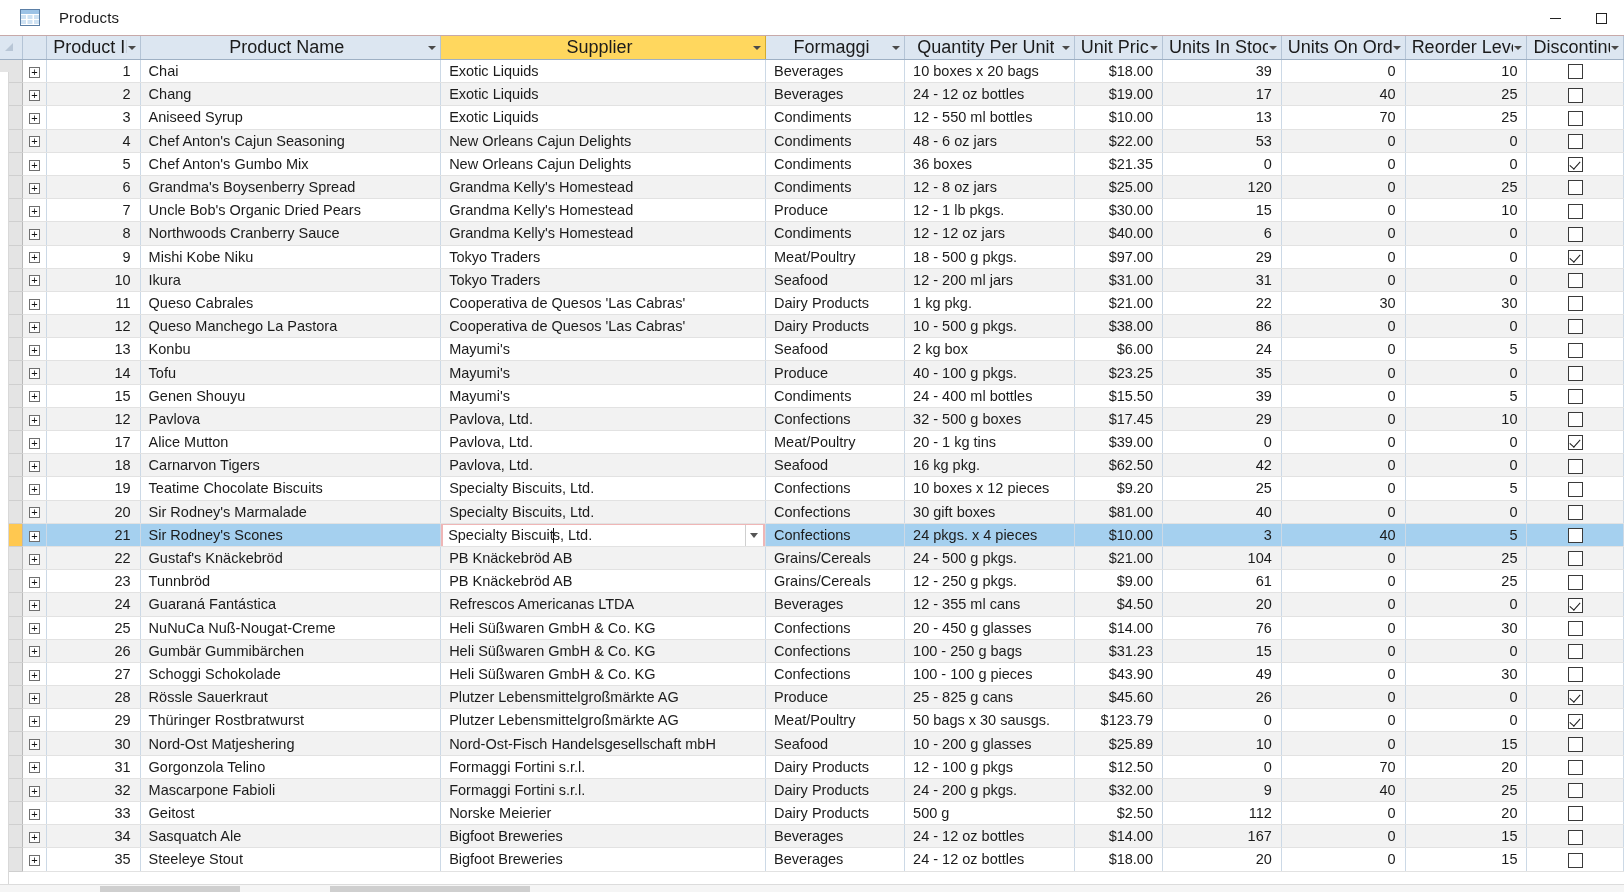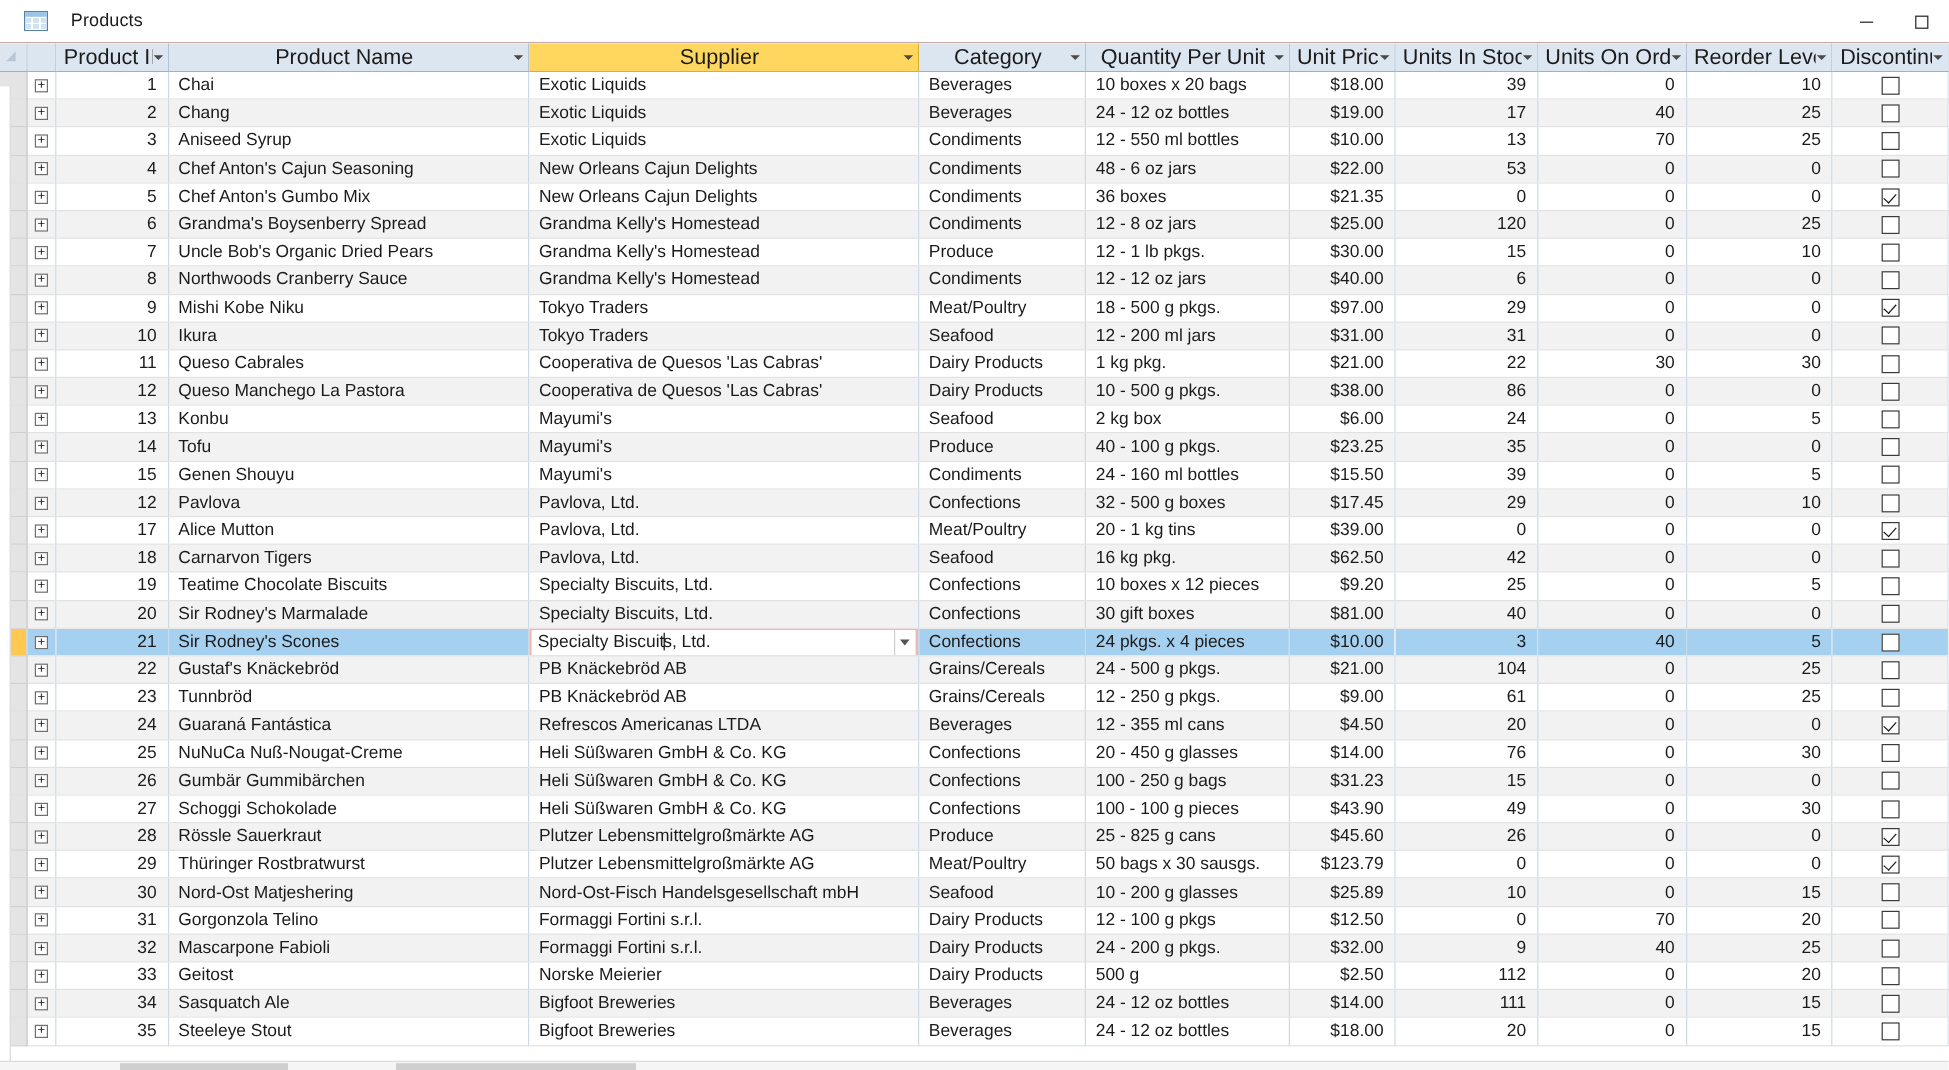--- a/index.html
+++ b/index.html
@@ -302,21 +302,21 @@
             <span class="filt"></span>
           </th>
           <th class="hl" style="width: 320px; text-align: right;">
             <div class="hcell">
               <span class="htext">Supplier</span>
             </div>
             <span class="filt"></span>
           </th>
           <th style="width: 137px;">
             <div class="hcell">
-              <span class="htext">Category</span>
+              <span class="htext">Formaggi</span>
             </div>
             <span class="filt"></span>
           </th>
           <th style="width: 167px;">
             <div class="hcell">
               <span class="htext">Quantity Per Unit</span>
             </div>
             <span class="filt"></span>
           </th>
           <th style="width: 87px;">
@@ -548,21 +548,21 @@
           <td class="cell num" style="width: 120px;"><span>0</span></td>
           <td class="cell ctr" style="width: 95px;"><span class="chk"></span></td>
         </tr>
         <tr>
           <td class="rowsel"></td>
           <td class="expander"><span class="plusbox">+</span></td>
           <td class="cell num" style="width: 92px;"><span>15</span></td>
           <td class="cell pad8" style="width: 296px;"><span>Genen Shouyu</span></td>
           <td class="cell pad8" style="width: 320px;"><span>Mayumi's</span></td>
           <td class="cell pad8" style="width: 137px;"><span>Condiments</span></td>
-          <td class="cell pad8" style="width: 167px;"><span>24 - 160 ml bottles</span></td>
+          <td class="cell pad8" style="width: 167px;"><span>24 - 400 ml bottles</span></td>
           <td class="cell num" style="width: 87px;"><span>$15.50</span></td>
           <td class="cell num" style="width: 117px;"><span>39</span></td>
           <td class="cell num" style="width: 122px;"><span>0</span></td>
           <td class="cell num" style="width: 120px;"><span>5</span></td>
           <td class="cell ctr" style="width: 95px;"><span class="chk"></span></td>
         </tr>
         <tr class="alt">
           <td class="rowsel"></td>
           <td class="expander"><span class="plusbox">+</span></td>
           <td class="cell num" style="width: 92px;"><span>12</span></td>
@@ -823,21 +823,21 @@
         </tr>
         <tr class="alt">
           <td class="rowsel"></td>
           <td class="expander"><span class="plusbox">+</span></td>
           <td class="cell num" style="width: 92px;"><span>34</span></td>
           <td class="cell pad8" style="width: 296px;"><span>Sasquatch Ale</span></td>
           <td class="cell pad8" style="width: 320px;"><span>Bigfoot Breweries</span></td>
           <td class="cell pad8" style="width: 137px;"><span>Beverages</span></td>
           <td class="cell pad8" style="width: 167px;"><span>24 - 12 oz bottles</span></td>
           <td class="cell num" style="width: 87px;"><span>$14.00</span></td>
-          <td class="cell num" style="width: 117px;"><span>111</span></td>
+          <td class="cell num" style="width: 117px;"><span>167</span></td>
           <td class="cell num" style="width: 122px;"><span>0</span></td>
           <td class="cell num" style="width: 120px;"><span>15</span></td>
           <td class="cell ctr" style="width: 95px;"><span class="chk"></span></td>
         </tr>
         <tr>
           <td class="rowsel"></td>
           <td class="expander"><span class="plusbox">+</span></td>
           <td class="cell num" style="width: 92px;"><span>35</span></td>
           <td class="cell pad8" style="width: 296px;"><span>Steeleye Stout</span></td>
           <td class="cell pad8" style="width: 320px;"><span>Bigfoot Breweries</span></td>

